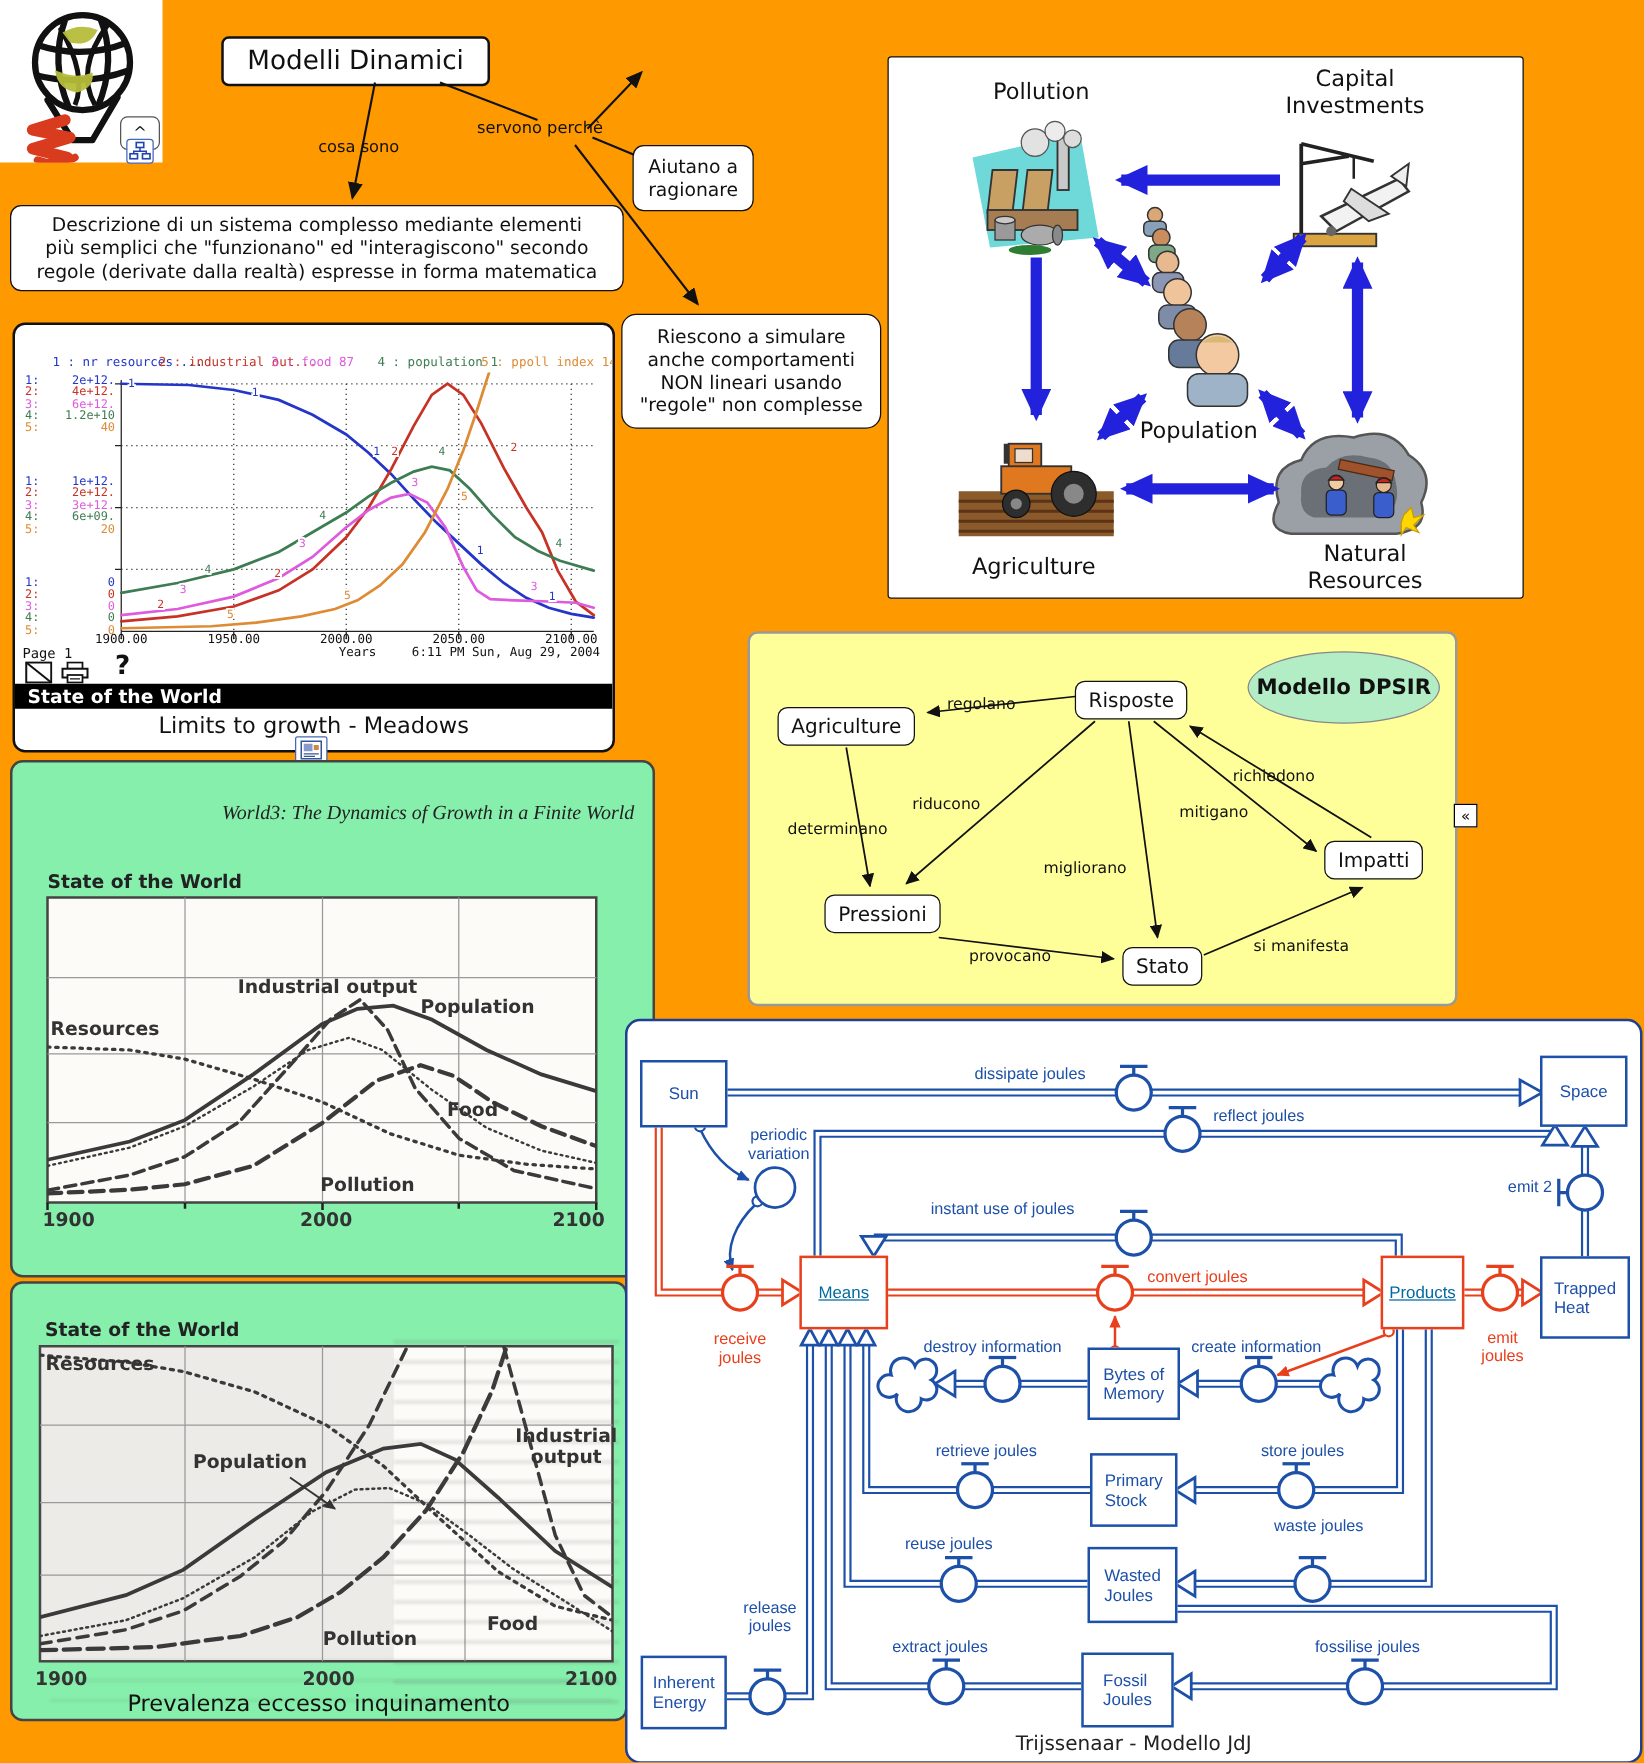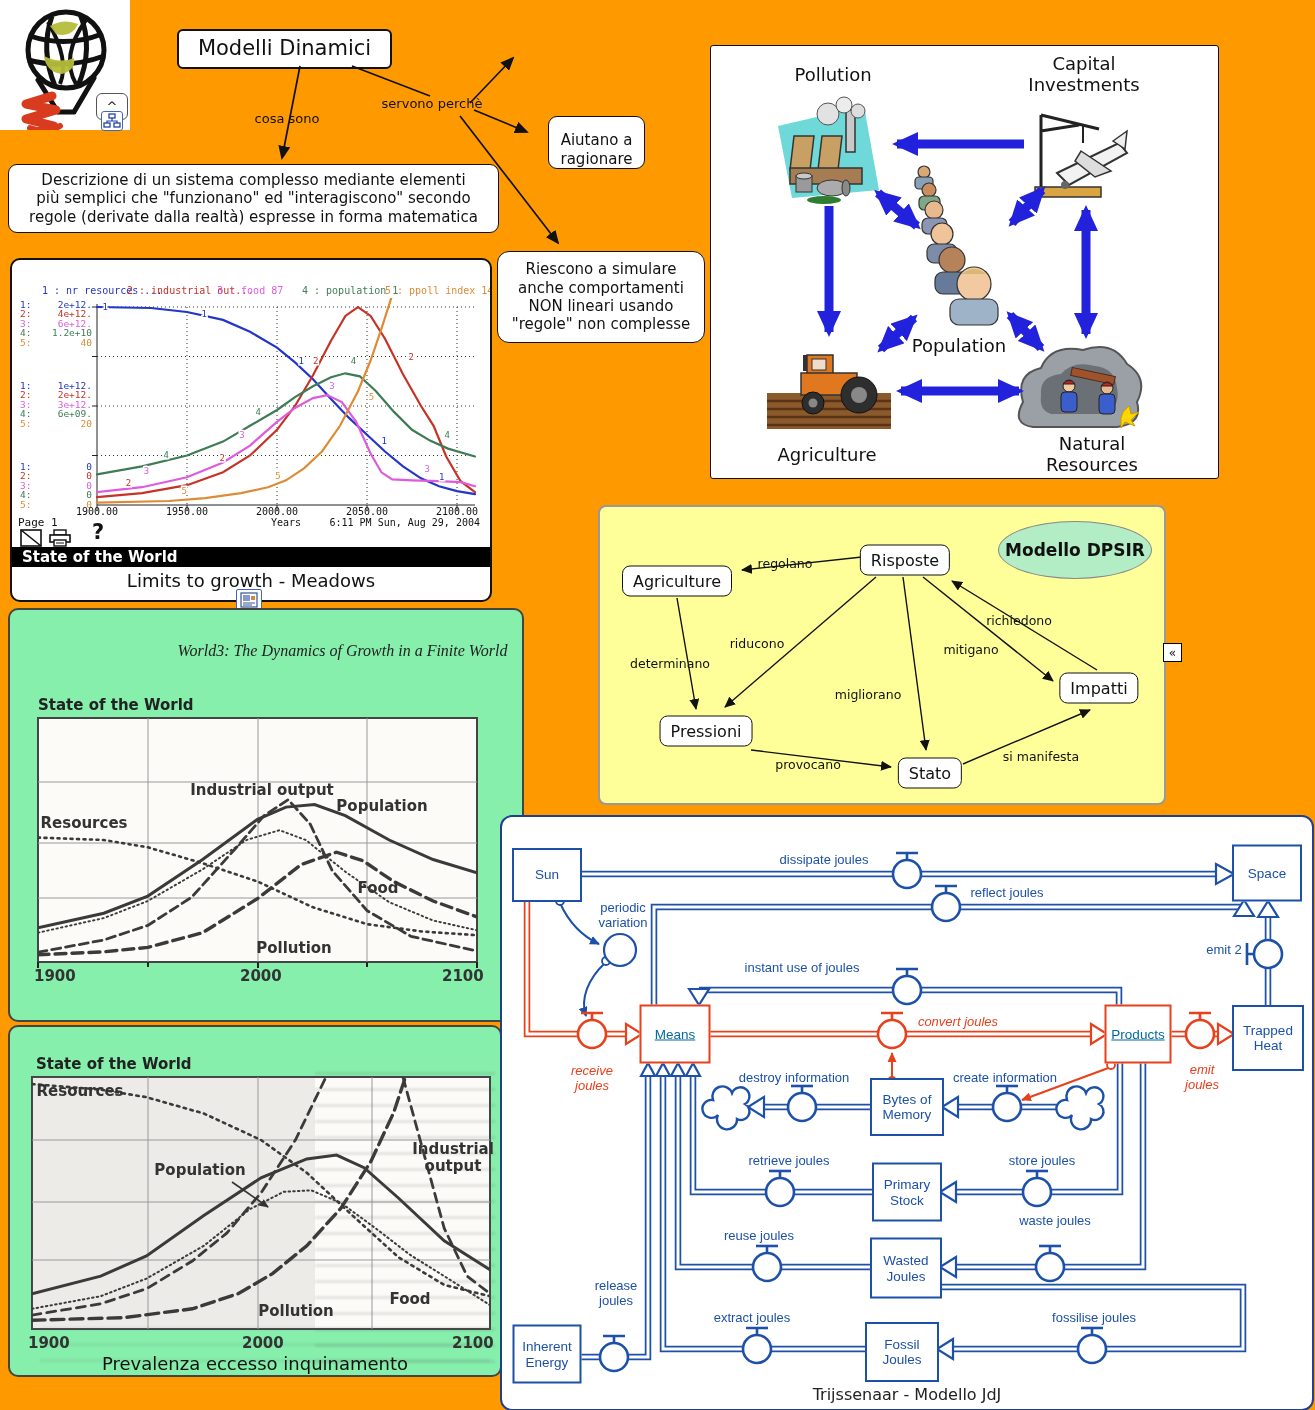--- a/index.html
+++ b/index.html
@@ -34,26 +34,26 @@
   .w3{border:2px solid #444;border-radius:10px;overflow:hidden;background:#86efac;}
   .w3lbl{position:absolute;transform:translate(-50%,-50%);font-size:15px;font-weight:bold;color:#333;
     white-space:pre-line;text-align:center;line-height:1.1;}
   .w3tick{position:absolute;font-size:15px;font-weight:bold;color:#333;}
   .w3cap{position:absolute;width:100%;text-align:center;font-size:18px;color:#111;}
   .ghost{position:absolute;background:repeating-linear-gradient(to bottom,rgba(95,95,95,.30) 0 3px,transparent 3px 16px);
     filter:blur(1.1px);opacity:.5;pointer-events:none;}
   
   #jdj{border:2px solid #20408f;border-radius:12px;overflow:hidden;background:#fff;}
   .jnode{position:absolute;transform:translate(-50%,-50%);background:#fff;border:2px solid #1d50a8;
-    color:#1d50a8;display:flex;align-items:center;justify-content:center;text-align:center;
+    color:#1d50a8;display:flex;align-items:center;justify-content:center;text-align:left;
     font-family:"Liberation Sans",sans-serif;font-size:13.5px;line-height:1.12;white-space:pre-line;}
   .jnode.red{border-color:#e8401c;color:#0369a1;text-decoration:underline;}
   .jl{position:absolute;transform:translate(-50%,-50%);color:#1d50a8;
     font-family:"Liberation Sans",sans-serif;font-size:13px;white-space:pre-line;text-align:center;line-height:1.15;}
-  .jl.red{color:#e8401c;font-style:italic;}
+  .jl.red{color:#e8401c;}
   .jcap{position:absolute;width:100%;text-align:center;font-size:16px;color:#222;}
   .smallbtn{position:absolute;background:#fff;border:1.4px solid #555;border-radius:6px;
     display:flex;align-items:center;justify-content:center;font-size:13px;}
 </style>
 </head>
 <body>
 
 <div class="canvas">
 
   <div class="panel" style="left:0;top:0;width:130px;height:130px;">
@@ -94,21 +94,21 @@
       <line x1="300" y1="66" x2="282" y2="158" marker-end="url(#mtop)"></line>
       <line x1="352" y1="66" x2="430" y2="96"></line>
       <line x1="470" y1="103" x2="513" y2="58" marker-end="url(#mtop)"></line>
       <line x1="474" y1="110" x2="527" y2="132" marker-end="url(#mtop)"></line>
       <line x1="460" y1="116" x2="558" y2="243" marker-end="url(#mtop)"></line>
     </g>
   </svg>
   <div class="cl maplabel" style="left:287px;top:118px;">cosa sono</div>
   <div class="cl maplabel" style="left:432px;top:103px;">servono perchè</div>
 
-  <div class="cbox" style="left:548px;top:116px;width:95px;height:51px;align-items:flex-end;">
+  <div class="cbox" style="left:506px;top:116px;width:95px;height:51px;">
     <span>Aiutano a
 ragionare</span>
   </div>
   <div class="cbox" style="left:497px;top:251px;width:206px;height:90px;border-radius:12px;">
     <span>Riescono a simulare
 anche comportamenti
 NON lineari usando
 "regole" non complesse</span>
   </div>
   <div class="cbox" style="left:8px;top:164px;width:489px;height:67px;">

